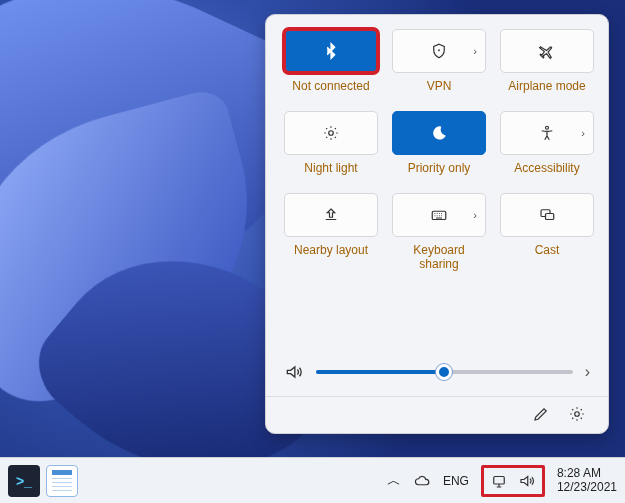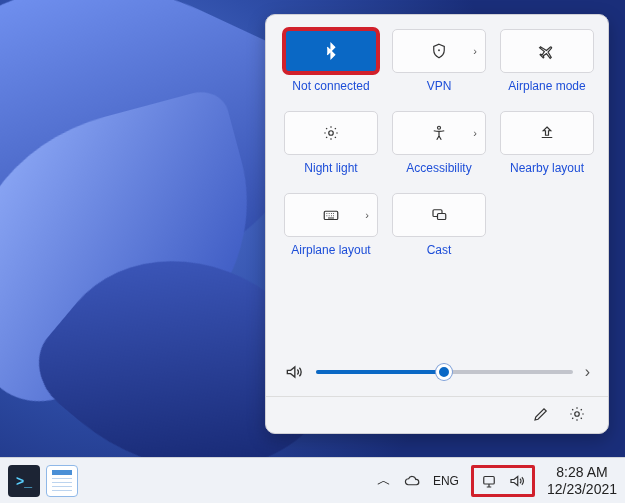--- a/index.html
+++ b/index.html
@@ -42,21 +42,21 @@
       border: 1px solid #d7d7dc;
       border-radius: 5px;
       display: flex; align-items: center; justify-content: center;
       position: relative;
       cursor: pointer;
     }
     .tile.active { background: #0a68c5; border-color: #0a68c5; }
     .tile.active svg, .tile.active .chevron { stroke: #fff; fill: #fff; }
     .tile .chevron { position: absolute; right: 8px; font-size: 11px; color: #555; }
     .highlight-red { outline: 4px solid #d1202b; outline-offset: -2px; }
-    .label { font-size: 12px; color: #1d4ed8; margin: 6px 0 14px 0; text-align: center; }
+    .label { font-size: 12px; color: #a16207; margin: 6px 0 14px 0; text-align: center; }
     .icon { width: 18px; height: 18px; display:block; }
     svg { stroke: #333; fill: none; stroke-width: 1.6; }
 
     .slider-row {
       display: flex; align-items: center; gap: 12px;
       margin-top: auto; margin-bottom: 8px;
     }
     .track {
       flex: 1; height: 4px; background: #c2c4cc; border-radius: 2px; position: relative;
     }
@@ -74,21 +74,21 @@
     }
     .tb-left { display: flex; gap: 6px; align-items: center; }
     .tb-app { width: 32px; height: 32px; border-radius: 4px; display:flex; align-items:center; justify-content:center;}
     .terminal { background: #1c2434; }
     .terminal-glyph { color: #5bd1ff; font-size: 14px; font-weight: bold;}
     .notepad { background: #fff; border:1px solid #8fb8e8;}
     .notepad-inner { width: 20px; height:22px; background: repeating-linear-gradient(#fff,#fff 3px,#bcd4ef 3px,#bcd4ef 4px); border-top: 5px solid #4a8fd6;}
     .tb-right { margin-left: auto; display: flex; align-items: center; gap: 14px; font-size: 12px; color: #222;}
     .tb-group { display:flex; align-items:center; gap: 12px; }
     .tray-box { display:flex; gap: 10px; padding: 4px 6px; border: 3px solid #d1202b; border-radius: 2px;}
-    .clock { display:flex; flex-direction:column; align-items:center; line-height:1.15; font-size: 14px; }
+    .clock { display:flex; flex-direction:column; align-items:flex-start; line-height:1.15; font-size: 12px; }
   </style>
 </head>
 <body>
 
 <div class="petal p1"></div>
 <div class="petal p2"></div>
 <div class="petal p3"></div>
 
 <div class="panel">
   <div class="grid">
@@ -127,20 +127,28 @@
         <svg class="icon" viewBox="0 0 24 24">
             <circle cx="12" cy="12" r="3"></circle>
             <g stroke-dasharray="0">
               <path d="M12 3v2M12 19v2M3 12h2M19 12h2M5.5 5.5l1.4 1.4M17.1 17.1l1.4 1.4M5.5 18.5l1.4-1.4M17.1 6.9l1.4-1.4"></path>
             </g>
           </svg>
       </div>
       <div class="label">Night light</div>
     </div>
 
+    <div class="cell">
+      <div class="tile active">
+        <svg class="icon" viewBox="0 0 24 24" style="stroke:#fff">
+            <path d="M14 4a8 8 0 1 0 6 12 9 9 0 0 1-6-12z"></path>
+          </svg>
+      </div>
+      <div class="label">Priority only</div>
+    </div>
 
     <div class="cell">
       <div class="tile">
         <svg class="icon" viewBox="0 0 24 24">
             <circle cx="12" cy="5" r="2"></circle>
             <path d="M5 9c4 1 10 1 14 0M12 9v7m0 0l-3 5m3-5l3 5"></path>
           </svg>
         <span class="chevron">›</span>
       </div>
       <div class="label">Accessibility</div>
@@ -156,21 +164,21 @@
     </div>
 
     <div class="cell">
       <div class="tile">
         <svg class="icon" viewBox="0 0 24 24">
             <rect x="3" y="7" width="18" height="11" rx="1.5"></rect>
             <path d="M6 10h1M9 10h1M12 10h1M15 10h1M18 10h0M6 13h1M9 13h1M12 13h1M15 13h1M8 16h8"></path>
           </svg>
         <span class="chevron">›</span>
       </div>
-      <div class="label">Airplane layout</div>
+      <div class="label">Keyboard sharing</div>
     </div>
 
     <div class="cell">
       <div class="tile">
         <svg class="icon" viewBox="0 0 24 24">
             <rect x="4" y="5" width="12" height="9" rx="1.5"></rect>
             <rect x="10" y="10" width="11" height="8" rx="1.5" fill="#f3f4f7"></rect>
           </svg>
       </div>
       <div class="label">Cast</div>

